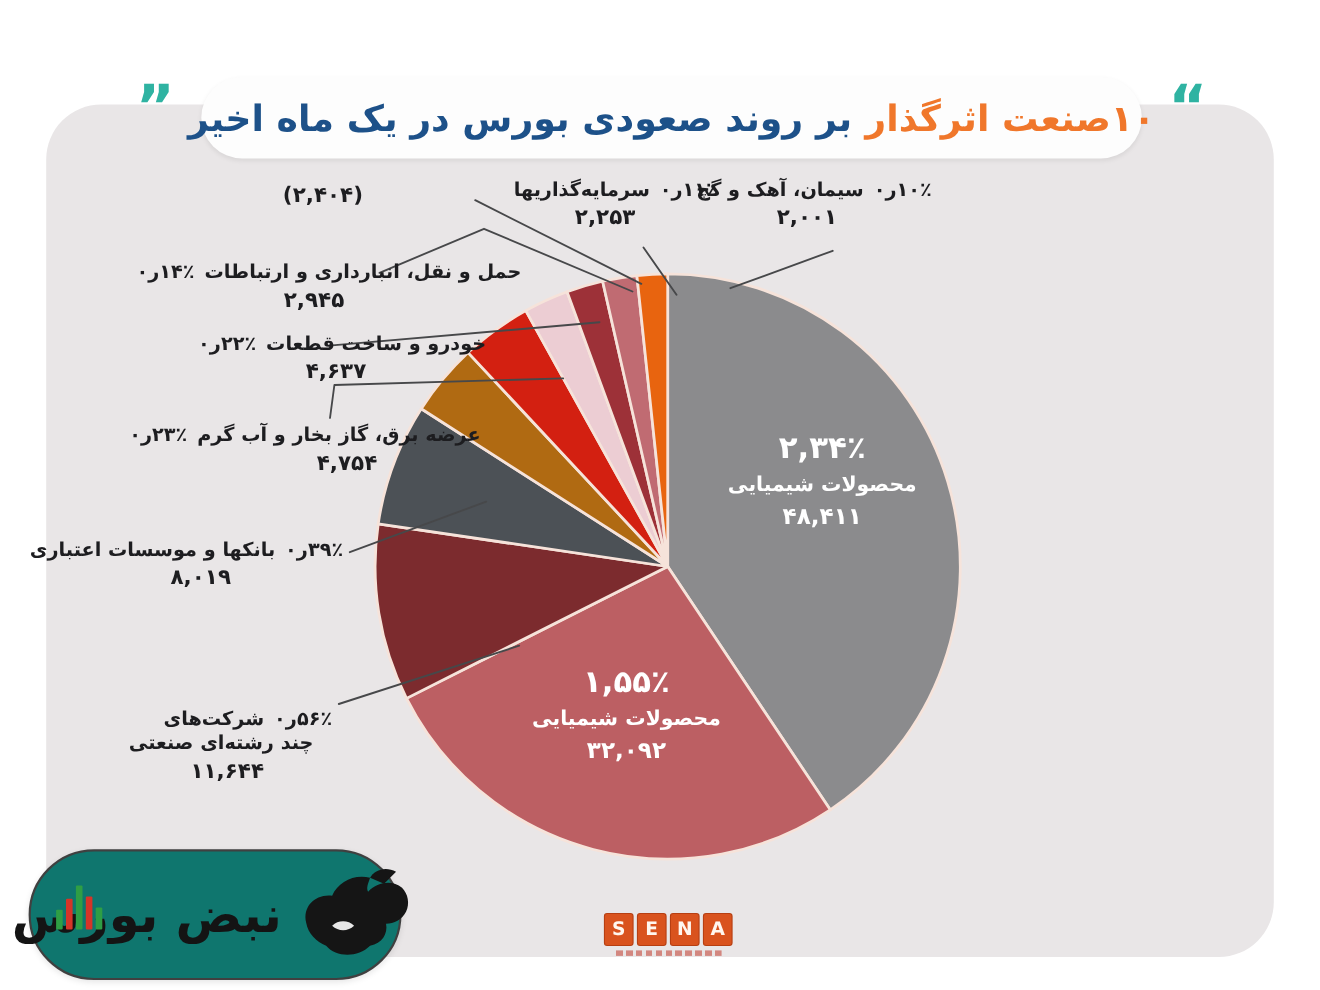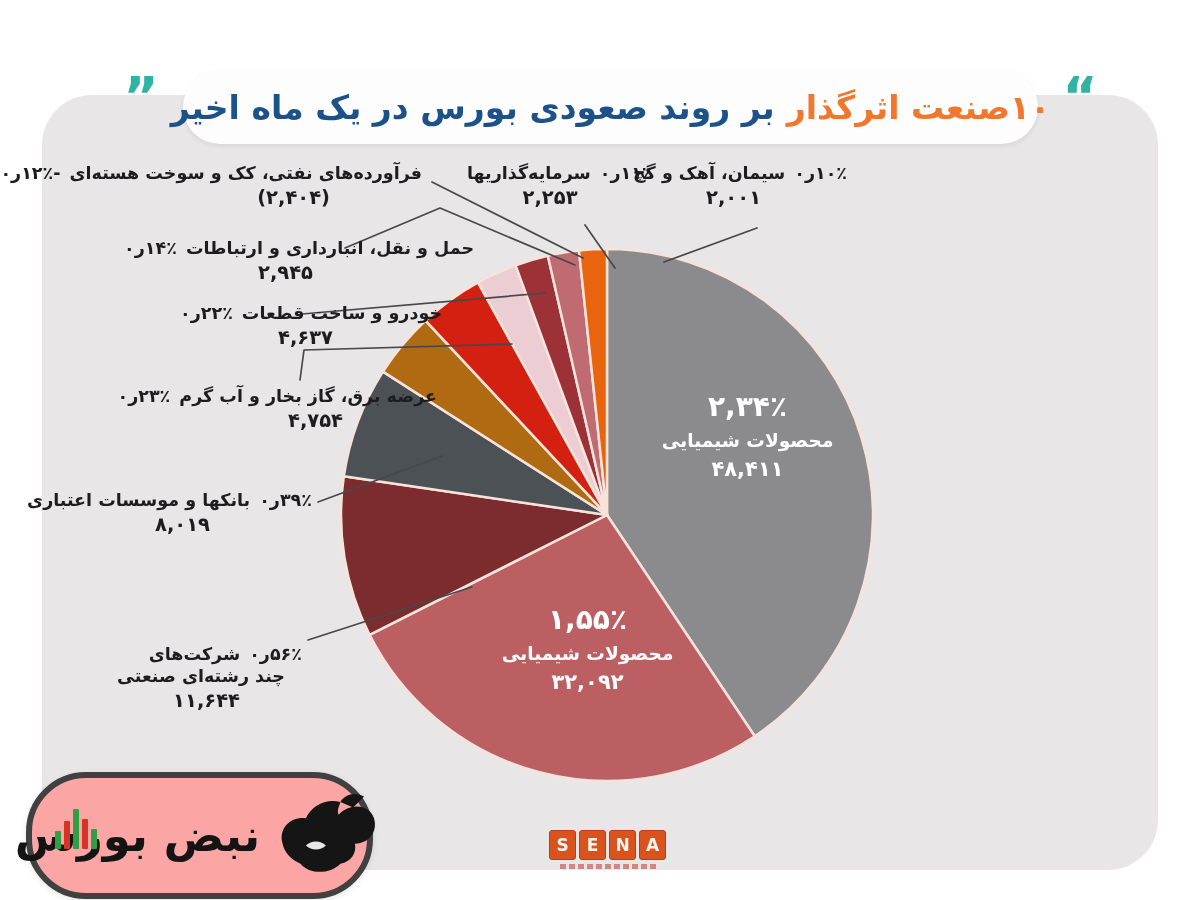--- a/index.html
+++ b/index.html
@@ -37,21 +37,21 @@
   .v7{margin-right:75px;}  .v8{margin-right:86px;}
   .l6line2{font-weight:bold;font-size:17.5px;margin-top:2px;margin-right:17px;white-space:nowrap;}
   
   .inlbl{position:absolute;width:215px;text-align:center;color:#ffffff;}
   .inlbl .ipct{font-weight:bold;font-size:28px;unicode-bidi:bidi-override;direction:ltr;}
   .inlbl .inm{font-weight:bold;font-size:18.5px;margin-top:7px;}
   .inlbl .ival{font-weight:bold;font-size:21px;margin-top:6px;unicode-bidi:bidi-override;direction:ltr;}
   
   .nabz{
     position:absolute;left:26px;top:772px;width:335px;height:115px;
-    background:#fca5a5;border:6px solid #404040;border-radius:60px;
+    background:#0f766e;border:2px solid #404040;border-radius:60px;
     display:flex;align-items:center;justify-content:center;gap:6px;
     box-shadow:0 2px 6px rgba(0,0,0,.10);
   }
   .bull{width:118px;height:88px;flex:0 0 auto;}
   .wordmark-wrap{position:relative;}
   .wordmark{font-size:45px;font-weight:bold;color:#141414;white-space:nowrap;}
   .candles{position:absolute;left:40px;top:-6px;display:flex;align-items:flex-end;gap:3px;height:46px;}
   .candle{width:6px;border-radius:1px;}
   .c-g{background:#2f9e44;} .c-r{background:#d63428;}
   
@@ -93,24 +93,20 @@
   <polyline class="leader" points="345,248 440,208 575,265"></polyline>
   <polyline class="leader" points="302,314 545,293"></polyline>
   <polyline class="leader" points="300,380 304,350 512,344"></polyline>
   <polyline class="leader" points="318,502 442,456"></polyline>
   <polyline class="leader" points="308,640 472,587"></polyline>
   <polyline class="leader" points="585,225 615,268"></polyline>
   <polyline class="leader" points="757,228 664,262"></polyline>
 </svg>
 
 <div class="lbl" style="right:778px;top:163px;">
-  <div class="row">
-    <span class="pct">۰ر۱۲٪-</span>
-    <span class="nm" dir="rtl">فرآورده‌های نفتی، کک و سوخت هسته‌ای</span>
-  </div>
   <span class="val v1">(۲,۴۰۴)</span>
 </div>
 
 <div class="lbl" style="right:726px;top:238px;">
   <div class="row">
     <span class="pct">۰ر۱۴٪</span>
     <span class="nm" dir="rtl">حمل و نقل، انبارداری و ارتباطات</span>
   </div>
   <span class="val v2">۲,۹۴۵</span>
 </div>
@@ -162,21 +158,21 @@
     <span class="pct">۰ر۱۰٪</span>
   </div>
   <span class="val v8">۲,۰۰۱</span>
 </div>
 
 <div class="inlbl" style="left:640px;top:390px;">
   <div class="ipct">۲,۳۴٪</div>
   <div class="inm" dir="rtl">محصولات شیمیایی</div>
   <div class="ival">۴۸,۴۱۱</div>
 </div>
-<div class="inlbl" style="left:480px;top:603px;">
+<div class="inlbl" style="left:462px;top:603px;">
   <div class="ipct">۱,۵۵٪</div>
   <div class="inm" dir="rtl">محصولات شیمیایی</div>
   <div class="ival">۳۲,۰۹۲</div>
 </div>
 
 <div class="nabz" dir="rtl">
   <svg class="bull" viewBox="0 0 130 95">
     <path fill="#151515" d="M18 55 C14 38 28 26 44 28 C50 14 66 6 82 10 C80 16 78 20 80 24 C90 14 104 12 114 20 C120 26 122 36 118 44 C114 52 106 56 98 56 C100 66 94 76 82 78 C70 90 48 90 38 78 C28 74 20 66 18 55 Z"></path>
     <path fill="#151515" d="M82 10 C86 2 98 -2 108 4 L96 16 Z"></path>
     <path fill="#ffffff" d="M44 58 C50 52 60 52 66 58 C60 64 50 64 44 58 Z" opacity="0.9"></path>

